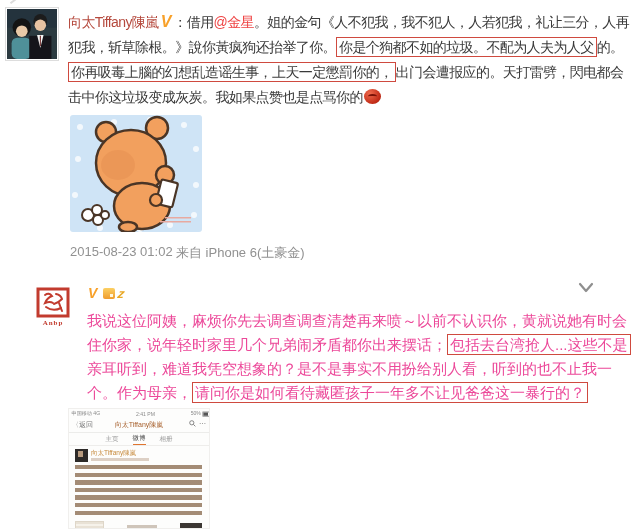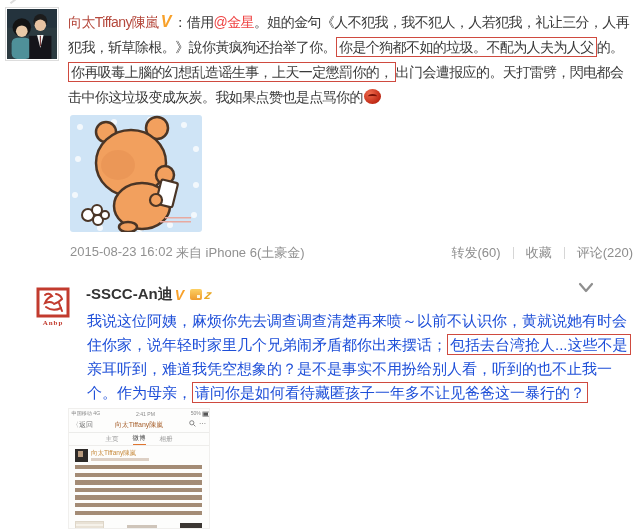--- a/index.html
+++ b/index.html
@@ -55,21 +55,21 @@
   .seal-caption{font-size:7px;color:#c23b2e;font-family:"Liberation Serif","DejaVu Serif",serif;font-weight:700;letter-spacing:1px;margin-top:1px;}
   .c-user{position:absolute;left:86px;top:285px;font-size:15px;font-weight:700;color:#333;letter-spacing:0;display:flex;align-items:center;}
   .badge-medal{
     display:inline-block;width:12px;height:11px;margin-left:4px;border-radius:2px;
     background:linear-gradient(#fcd063,#ef9c2e);position:relative;
   }
   .badge-medal:after{content:"";position:absolute;right:2px;bottom:2px;width:3px;height:3px;background:#fff7e0;}
   .badge-swoosh{display:inline-block;margin-left:3px;color:#e9a825;font-weight:700;font-style:italic;font-size:13px;transform:skewX(-12deg);}
   .c-text{
     position:absolute;left:87px;top:309px;width:546px;
-    font-size:15px;line-height:24px;letter-spacing:0;color:#1d4ed8;
+    font-size:15px;line-height:24px;letter-spacing:0;color:#ec4899;
   }
   
   .shot{
     position:absolute;left:68px;top:408px;width:142px;height:121px;
     background:#fdfdfc;border:1px solid #f0efed;box-sizing:border-box;overflow:hidden;cursor:pointer;
   }
   .ss-status{display:flex;justify-content:space-between;align-items:center;padding:1px 3px 0;font-size:6px;color:#8a8a8a;transform:scale(.85);transform-origin:left top;width:118%;}
   .ss-batt{display:inline-block;width:9px;height:4px;border:1px solid #888;background:linear-gradient(to right,#555 55%,transparent 55%);margin-left:2px;vertical-align:middle;}
   .ss-nav{position:relative;height:13px;border-bottom:1px solid #ececea;}
   .ss-back{position:absolute;left:3px;top:1px;font-size:7px;color:#777;}
@@ -155,29 +155,22 @@
       <circle cx="35" cy="100" r="4"></circle>
     </g>
     <g>
       <rect x="95" y="102" width="26" height="1.5" fill="#e8a9a0"></rect>
       <rect x="90" y="106" width="31" height="1.5" fill="#e8a9a0"></rect>
     </g>
   </svg>
 </div>
 
 <div class="meta-row">
-  <span class="meta-time">2015-08-23 16:02</span>
+  <span class="meta-time">2015-08-23 01:02</span>
   <span class="meta-src">来自 iPhone 6(土豪金)</span>
-  <div class="actions">
-    <span class="act">转发(60)</span>
-    <span class="sep"></span>
-    <span class="act">收藏</span>
-    <span class="sep"></span>
-    <span class="act">评论(220)</span>
-  </div>
 </div>
 
 <div class="collapse">
   <svg width="20" height="14" viewBox="0 0 20 14">
       <polyline points="4,3 10,10 16,3" fill="none" stroke="#8f8f8f" stroke-width="2.2" stroke-linecap="round" stroke-linejoin="round"></polyline>
     </svg>
 </div>
 
 <div class="seal-avatar">
   <div class="seal-box">
@@ -188,21 +181,20 @@
         <path d="M20 7 q5 1 6 5 q-4 4 -8 5"></path>
         <path d="M10 20 q7 5 15 1"></path>
         <path d="M23 16 l3 8"></path>
       </g>
     </svg>
   </div>
   <div class="seal-caption">Anbp</div>
 </div>
 
 <div class="c-user">
-  <span>-SSCC-An迪</span>
     <span class="vbadge small">V</span>
     <span class="badge-medal"></span>
     <span class="badge-swoosh">z</span>
 </div>
 
 <div class="c-text"><span>我说这位阿姨，麻烦你先去调查调查清楚再来喷～以前不认识你，黄就说她有时会住你家，说年轻时家里几个兄弟闹矛盾都你出来摆话；</span><span class="red-box">包括去台湾抢人...这些不是</span><span>亲耳听到，难道我凭空想象的？是不是事实不用扮给别人看，听到的也不止我一个。作为母亲，</span><span class="red-box">请问你是如何看待藏匿孩子一年多不让见爸爸这一暴行的？</span></div>
 
 <div class="shot">
   <div class="ss-status">
     <span>中国移动 4G</span>

